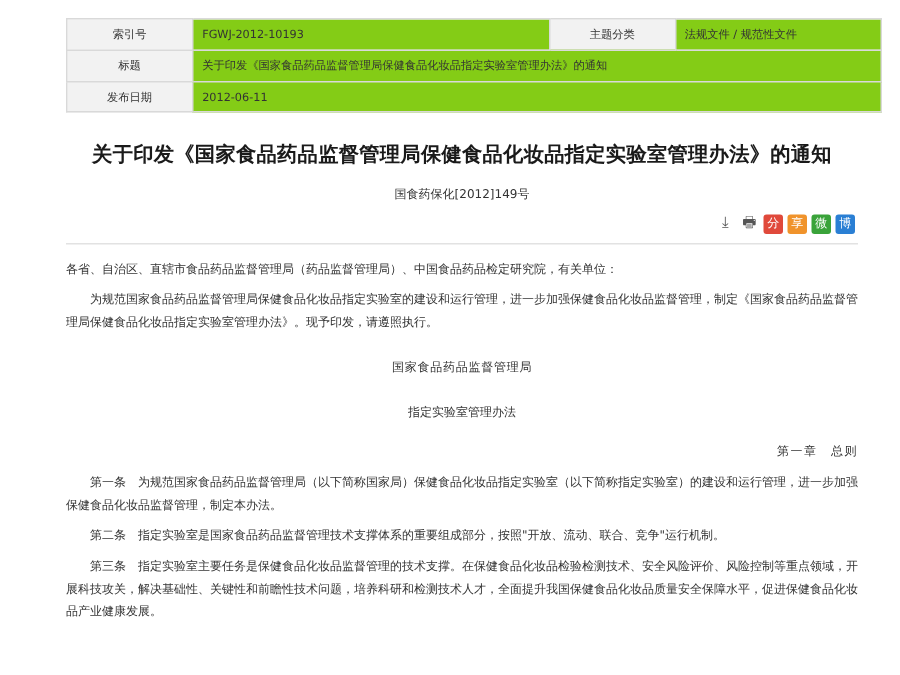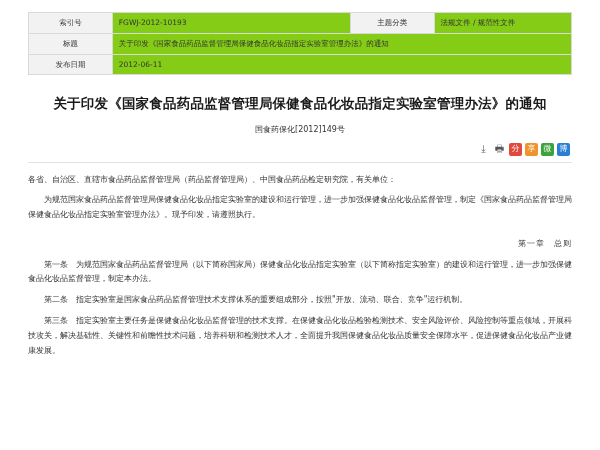--- a/index.html
+++ b/index.html
@@ -13,21 +13,21 @@
     overflow: hidden;
     font-family: "DejaVu Sans", "Liberation Sans", sans-serif;
     color: #2b2b2b;
   }
   .page {
     width: 600px;
     height: 450px;
     background: #ffffff;
     position: relative;
     box-sizing: border-box;
-    padding: 12px 28px 0 28px;
+    padding: 12px 28px 0 44px;
   }
 
   
   .meta-table {
     width: 544px;
     border-collapse: collapse;
     table-layout: fixed;
     font-size: 7.5px;
     margin: 0 auto;
   }
@@ -189,23 +189,25 @@
     <span class="tool-icon ico-blue">博</span>
   </div>
 
   <hr class="divider">
 
   <div class="body-text">
     <p>各省、自治区、直辖市食品药品监督管理局（药品监督管理局）、中国食品药品检定研究院，有关单位：</p>
     <p class="indent2">为规范国家食品药品监督管理局保健食品化妆品指定实验室的建设和运行管理，进一步加强保健食品化妆品监督管理，制定《国家食品药品监督管理局保健食品化妆品指定实验室管理办法》。现予印发，请遵照执行。</p>
 
     <div class="sign-block">
+      <div class="sign-line">国家食品药品监督管理局</div>
     </div>
 
     <div class="sub-head">
+      <div>指定实验室管理办法</div>
     </div>
 
     <div class="chapter">第一章　总则</div>
 
     <p class="article">第一条　为规范国家食品药品监督管理局（以下简称国家局）保健食品化妆品指定实验室（以下简称指定实验室）的建设和运行管理，进一步加强保健食品化妆品监督管理，制定本办法。</p>
     <p class="article">第二条　指定实验室是国家食品药品监督管理技术支撑体系的重要组成部分，按照"开放、流动、联合、竞争"运行机制。</p>
     <p class="article">第三条　指定实验室主要任务是保健食品化妆品监督管理的技术支撑。在保健食品化妆品检验检测技术、安全风险评价、风险控制等重点领域，开展科技攻关，解决基础性、关键性和前瞻性技术问题，培养科研和检测技术人才，全面提升我国保健食品化妆品质量安全保障水平，促进保健食品化妆品产业健康发展。</p>
   </div>
 
 </div>

